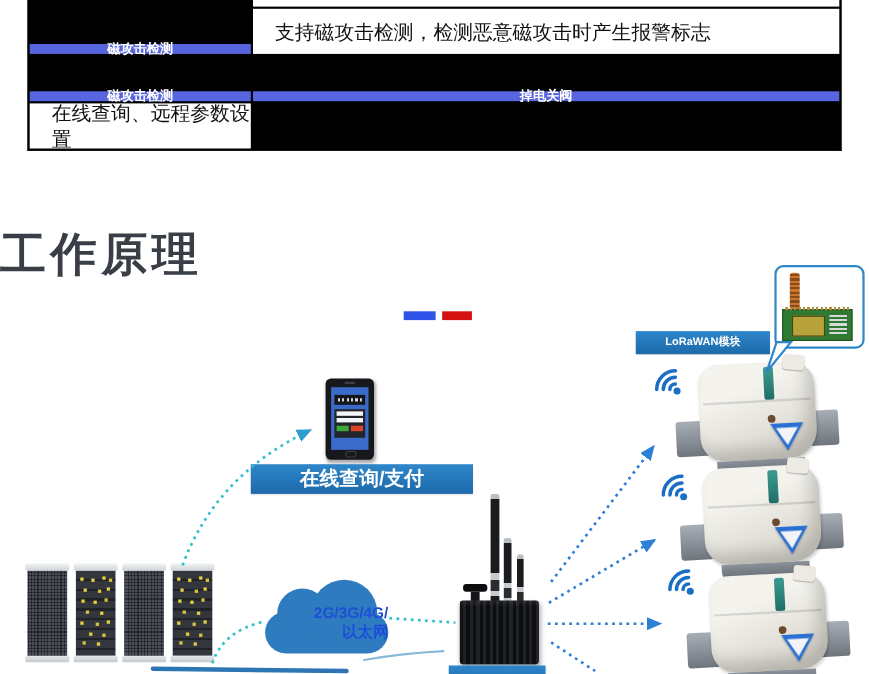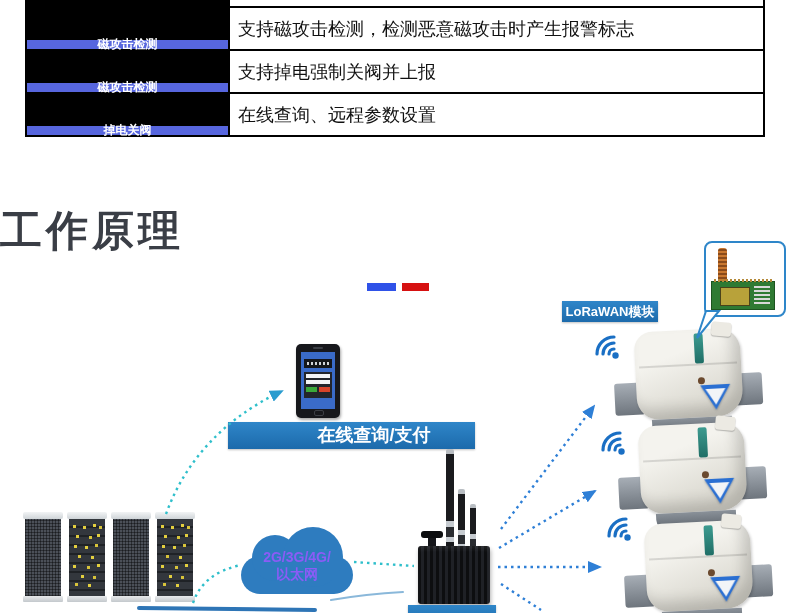--- a/index.html
+++ b/index.html
@@ -6,34 +6,34 @@
   .page{position:relative;width:790px;height:613px;overflow:hidden;background:#fff;
         font-family:"Liberation Sans","DejaVu Sans",sans-serif;}
 
   
   .spec-table{position:absolute;left:25px;top:0;width:736px;
     border:2px solid #000;border-top:none;background:#000;
     display:grid;grid-template-columns:201px 1fr;grid-template-rows:6px 41px 41px 41px;gap:2px;}
   .cell-feature{background:var(--header_blue);color:#fff;font-weight:bold;font-size:12px;
     display:flex;align-items:center;justify-content:center;margin-top:32px;}
   .cell-desc{background:#fff;color:#111;font-size:18px;display:flex;align-items:center;
-    padding-left:8px;}
+    padding-left:20px;}
 
   
   .section-title{position:absolute;left:0;top:203px;width:790px;text-align:left;
     font-size:42px;font-weight:bold;letter-spacing:4px;color:#3a3e46;}
   .bar{position:absolute;top:283px;height:8px;}
   .bar-blue{left:367px;width:29px;background:var(--bar_blue);}
   .bar-red{left:402px;width:27px;background:var(--bar_red);}
 
   
   .label-bar{position:absolute;background:linear-gradient(180deg,#2f86c9,#1c6aab);
     color:#fff;font-weight:bold;text-align:center;box-shadow:0 1px 2px rgba(0,0,0,.25);}
-  .phone-label{left:228px;top:422px;width:202px;height:27px;font-size:18px;line-height:27px;padding-left:45px;}
-  .module-label{left:562px;top:301px;width:96px;height:21px;font-size:13px;line-height:21px;}
+  .phone-label{left:228px;top:422px;width:202px;height:27px;font-size:18px;line-height:27px;}
+  .module-label{left:578px;top:301px;width:122px;height:21px;font-size:10px;line-height:21px;}
   .gateway-label{left:408px;top:605px;width:88px;height:20px;}
 
   
   .racks{position:absolute;left:25px;top:512px;display:flex;gap:8px;}
   .rack{width:36px;height:90px;display:flex;flex-direction:column;}
   .rack-cap{height:7px;background:linear-gradient(#f2f4f5,#cfd4d8);border-radius:2px;margin:0 -2px;}
   .rack-body{flex:1;position:relative;}
   .rack-mesh{background-color:#4b5058;
     background-image:repeating-linear-gradient(0deg,rgba(0,0,0,.4) 0 1px,transparent 1px 3px),
                      repeating-linear-gradient(90deg,rgba(0,0,0,.4) 0 1px,transparent 1px 3px);}
@@ -63,22 +63,22 @@
   .ph-btn-pay{flex:1;height:5px;background:#d8442a;}
   .phone-home{position:absolute;left:18px;bottom:2px;width:8px;height:4px;border:1px solid #3c3f45;border-radius:2px;}
 
   
   .cloud{position:absolute;left:241px;top:556px;width:112px;height:38px;
     background:var(--cloud_blue);border-radius:22px;}
   .cloud::before{content:"";position:absolute;width:46px;height:46px;border-radius:50%;
     background:inherit;top:-21px;left:11px;}
   .cloud::after{content:"";position:absolute;width:60px;height:60px;border-radius:50%;
     background:inherit;top:-29px;left:42px;}
-  .cloud-text{position:absolute;left:241px;top:549px;width:112px;text-align:center;z-index:3;
-    color:#8b5cf6;font-weight:bold;font-size:14px;line-height:17px;}
+  .cloud-text{position:absolute;left:241px;top:549px;width:112px;text-align:right;z-index:3;
+    color:#1d4ed8;font-weight:bold;font-size:14px;line-height:17px;}
 
   
   .gateway-box{position:absolute;left:418px;top:546px;width:72px;height:58px;border-radius:3px;
     background:repeating-linear-gradient(90deg,#0d0e10 0 3px,#1f2126 3px 6px);
     box-shadow:inset 0 3px 4px rgba(255,255,255,.08),1px 3px 4px rgba(0,0,0,.3);}
   .ant{position:absolute;border-radius:2px;}
   .ant-1{left:446px;top:449px;width:8px;height:100px;
     background:linear-gradient(180deg,#b9bec3 0 5%,#1a1b1e 5% 72%,#c6cbd0 72% 78%,#2a2c30 78% 88%,#c6cbd0 88% 93%,#1a1b1e 93%);}
   .ant-2{left:458px;top:489px;width:7px;height:62px;
     background:linear-gradient(180deg,#b9bec3 0 8%,#1a1b1e 8% 66%,#c6cbd0 66% 74%,#2a2c30 74% 88%,#c6cbd0 88% 94%,#1a1b1e 94%);}
@@ -143,21 +143,20 @@
 <body>
 
 <div class="page">
 
   <div class="spec-table">
     <div class="cell-feature"></div>
     <div class="cell-desc"></div>
     <div class="cell-feature">磁攻击检测</div>
     <div class="cell-desc">支持磁攻击检测，检测恶意磁攻击时产生报警标志</div>
     <div class="cell-feature">磁攻击检测</div>
-    <div class="cell-desc">支持掉电强制关阀并上报</div>
     <div class="cell-feature">掉电关阀</div>
     <div class="cell-desc">在线查询、远程参数设置</div>
   </div>
 
   <div class="section-title">工作原理</div>
   <div class="bar bar-blue"></div>
   <div class="bar bar-red"></div>
 
   <div class="racks">
     <div class="rack">

